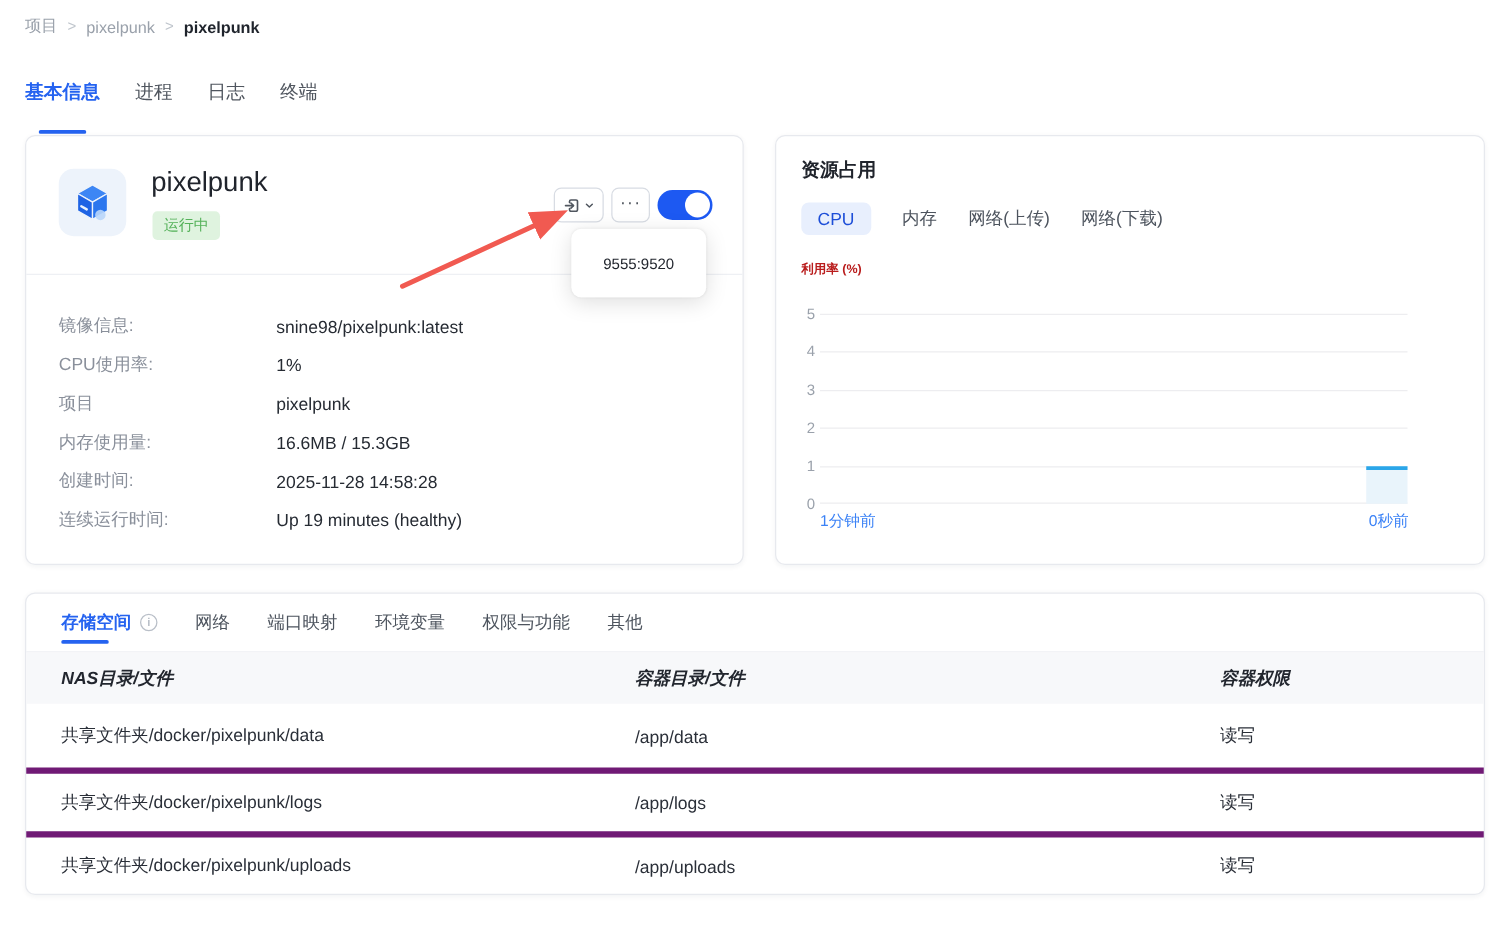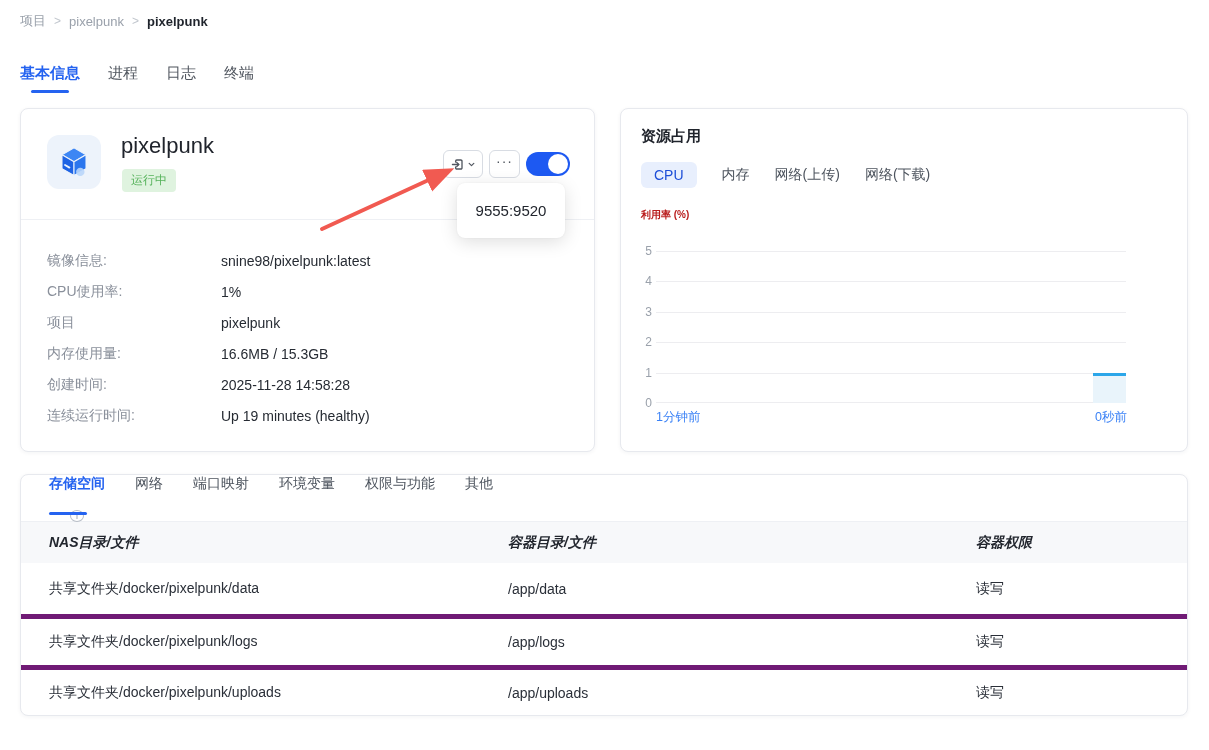--- a/index.html
+++ b/index.html
@@ -8,21 +8,21 @@
   body { position:relative; overflow:hidden; }
 
   
   .breadcrumb { position:absolute; left:20px; top:12px; font-size:13px; display:flex; gap:8px; align-items:center; }
   .bc-item { color:#9aa1ab; cursor:pointer; }
   .bc-item.current { color:#1f242c; font-weight:700; cursor:default; }
   .bc-sep { color:#c0c6cd; font-size:12px; }
 
   
   .top-tabs { position:absolute; left:20px; top:64px; display:flex; gap:28px; }
-  .top-tab { font-size:15px; color:#50565f; position:relative; padding-bottom:10px; cursor:pointer; }
+  .top-tab { font-size:15px; color:#50565f; position:relative; padding-bottom:24px; cursor:pointer; }
   .top-tab.active { color:#2563f0; font-weight:700; }
   .tab-underline { position:absolute; left:50%; transform:translateX(-50%); bottom:0;
     width:38px; height:3px; border-radius:2px; background:#2563f0; }
 
   
   .card { position:absolute; background:#fff; border:1px solid #e7e9ee; border-radius:8px;
     box-shadow:0 1px 4px rgba(20,30,50,0.05); }
   .card-left  { left:20px;  top:108px; width:575px;  height:344px; }
   .card-right { left:620px; top:108px; width:568px;  height:344px; }
   .card-bottom{ left:20px;  top:474px; width:1168px; height:242px; }
@@ -39,21 +39,21 @@
   .more-dots { font-size:14px; letter-spacing:1px; color:#50565f; line-height:1; padding-bottom:6px; }
   .toggle { width:44px; height:24px; border-radius:12px; background:#1d59f2; position:relative; cursor:pointer; }
   .toggle .knob { position:absolute; right:2px; top:2px; width:20px; height:20px; border-radius:50%; background:#fff; }
   .hdr-divider { position:absolute; left:0; right:0; top:110px; border-top:1px solid #eef0f4; }
   .details { position:absolute; left:26px; top:136px; right:20px; }
   .detail-row { display:flex; height:31px; align-items:center; }
   .detail-label { width:174px; color:#8a909b; }
   .detail-value { color:#262b33; }
   .port-popup { position:absolute; left:436px; top:74px; width:108px; height:55px; background:#fff;
     border-radius:8px; box-shadow:0 4px 18px rgba(0,0,0,0.13), 0 0 2px rgba(0,0,0,0.06);
-    display:flex; align-items:center; justify-content:center; font-size:15px; color:#22262e; z-index:6; cursor:pointer; }
+    display:flex; align-items:center; justify-content:center; font-size:12px; color:#22262e; z-index:6; cursor:pointer; }
   .red-arrow { position:absolute; left:305px; top:152px; z-index:7; pointer-events:none; }
 
   
   .res-title { position:absolute; left:20px; top:18px; font-size:15px; font-weight:700; color:#20242c; }
   .res-tabs { position:absolute; left:20px; top:52px; display:flex; gap:25px; align-items:center; }
   .res-tab { color:#4d545e; font-size:14px; padding:5px 0; cursor:pointer; }
   .res-tab.active { background:#e8effd; color:#1d4ed8; padding:5px 13px; border-radius:6px; }
   .axis-title { position:absolute; left:20px; top:99px; font-size:10px; font-weight:700; color:#b91c1c; }
   .chart { position:absolute; left:20px; top:142px; width:486px; height:190px; }
   .chart-plot { position:absolute; left:15px; top:0; width:470px; height:152px; }
@@ -61,21 +61,21 @@
   .ytick { position:absolute; left:0; width:11px; text-align:right; font-size:12px; color:#9aa1ab; }
   .chart-y-labels { position:absolute; left:0; top:0; width:11px; height:152px; }
   .chart-area { position:absolute; }
   .x-label { position:absolute; top:158px; font-size:12.5px; color:#3b82f6; }
   .x-label.left { left:15px; } .x-label.right { right:0; }
 
   
   .set-tabs { height:47px; border-bottom:1px solid #eef0f4; display:flex; align-items:center;
     padding-left:28px; gap:30px; }
   .set-tab { color:#4d545e; font-size:14px; position:relative; height:100%; display:flex;
-    align-items:center; gap:17px; cursor:pointer;flex-direction:column; }
+    align-items:center; gap:7px; cursor:pointer; }
   .set-tab.active { color:#2563f0; font-weight:700; }
   .set-tab .tab-underline { bottom:6px; left:19px; }
   .info-icon { width:14px; height:14px; border:1px solid #b9bfc8; color:#b9bfc8; border-radius:50%;
     font-size:9px; font-style:normal; display:inline-flex; align-items:center; justify-content:center;
     font-weight:700; cursor:pointer; }
   .mount-table .thr { height:41px; background:#f7f8fa; display:grid; grid-template-columns:459px 468px 1fr;
     align-items:center; padding-left:28px; font-weight:700; color:#22262e;font-style:italic; }
   .mount-table .tr { height:51px; display:grid; grid-template-columns:459px 468px 1fr;
     align-items:center; padding-left:28px; border-top:5px solid #701a75; color:#2a2f38; }
   .mount-table .tr:first-child { border-top:none; }

